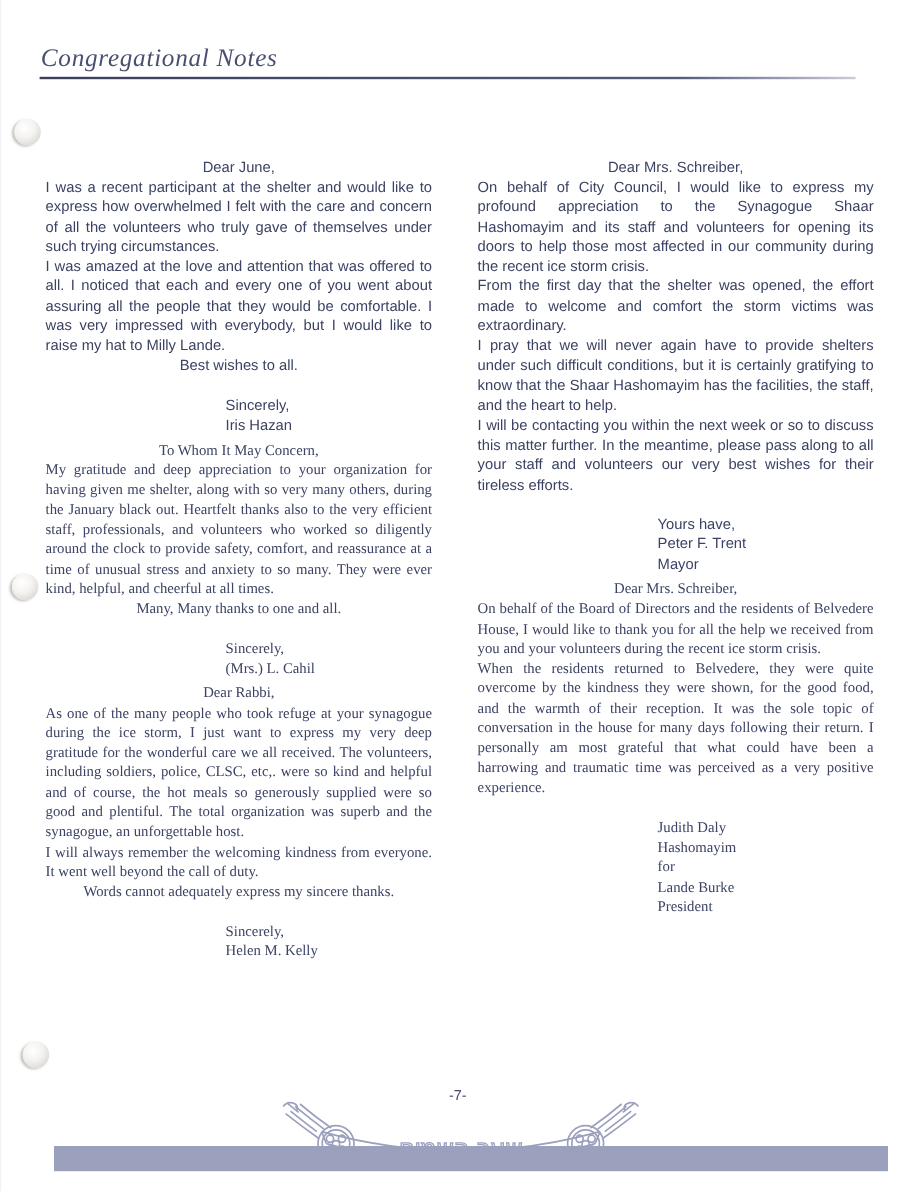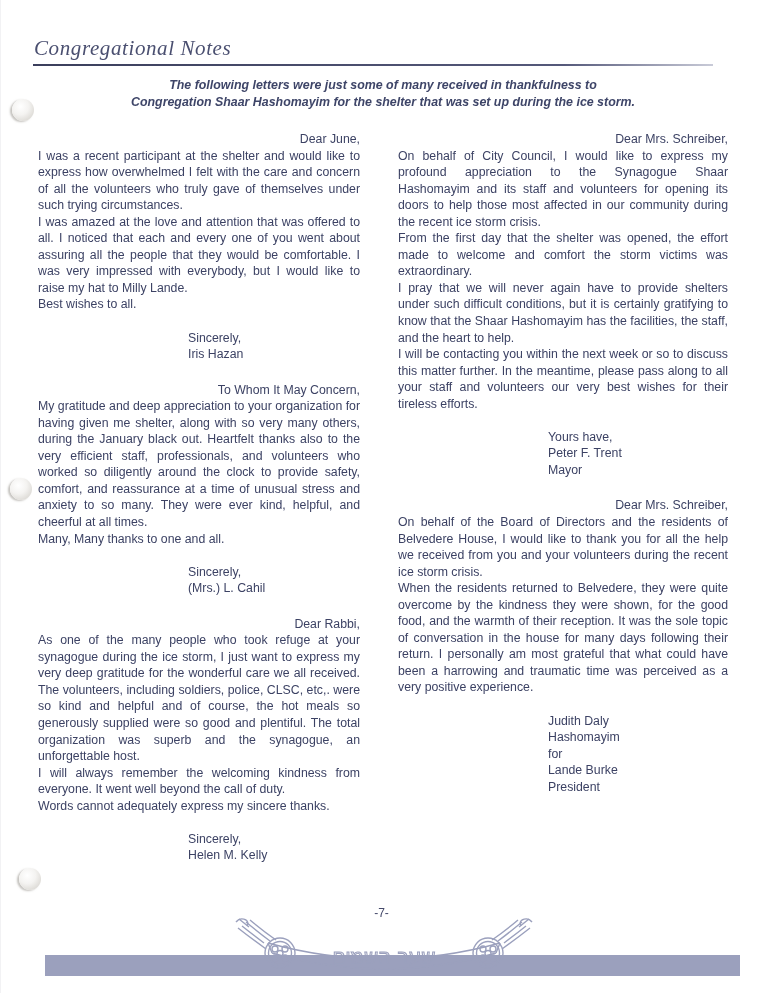--- a/index.html
+++ b/index.html
@@ -73,31 +73,31 @@
     position: absolute;
     top: 0;
     font-size: 12.3px;
     line-height: 16.55px;
     color: #3c4264;
   }
   .col-left  { left: 38px;  width: 322px; }
   .col-right { left: 398px; width: 330px; }
 
   .letter { margin: 0 0 0 0; }
-  .letter + .letter { margin-top: 19px; }
+  .letter + .letter { margin-top: 4px; font-family: Liberation Serif, serif; }
 
   .salutation {
-    text-align: right;
+    text-align: center;
     white-space: nowrap;
   }
   .body-text {
     text-align: justify;
     text-justify: inter-word;
   }
-  .body-text.noj { text-align: left; }
+  .body-text.noj { text-align: center; }
 
   .signoff {
     margin-top: 16.5px;
     padding-left: 150px;
   }
   .signoff-line { display: block; white-space: nowrap; }
 
   
   .page-number {
     position: absolute;
@@ -153,24 +153,20 @@
 
 <div class="page">
 
   <div class="page-edge"></div>
 
   <div class="masthead">
     <div class="masthead-title">Congregational Notes</div>
     <div class="masthead-rule"></div>
   </div>
 
-  <div class="intro">
-    <span class="l1">The following letters were just some of many received in thankfulness to</span>
-    <span class="l2">Congregation Shaar Hashomayim for the shelter that was set up during the ice storm.</span>
-  </div>
 
   <div class="columns">
 
     <div class="col col-left">
 
       <div class="letter">
         <div class="salutation">Dear June,</div>
         <div class="body-text">I was a recent participant at the shelter and would like to express how overwhelmed I felt with the care and concern of all the volunteers who truly gave of themselves under such trying circumstances.</div>
         <div class="body-text">I was amazed at the love and attention that was offered to all.  I noticed that each and every one of you went about assuring all the people that they would be comfortable.  I was very impressed with everybody, but I would like to raise my hat to Milly Lande.</div>
         <div class="body-text noj">Best wishes to all.</div>

